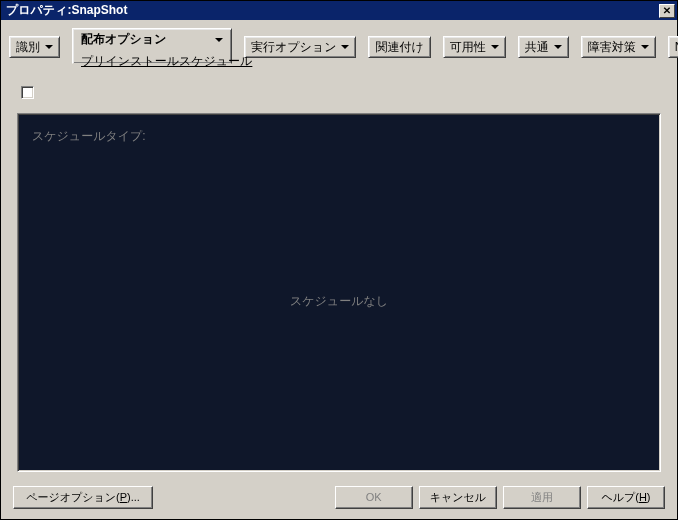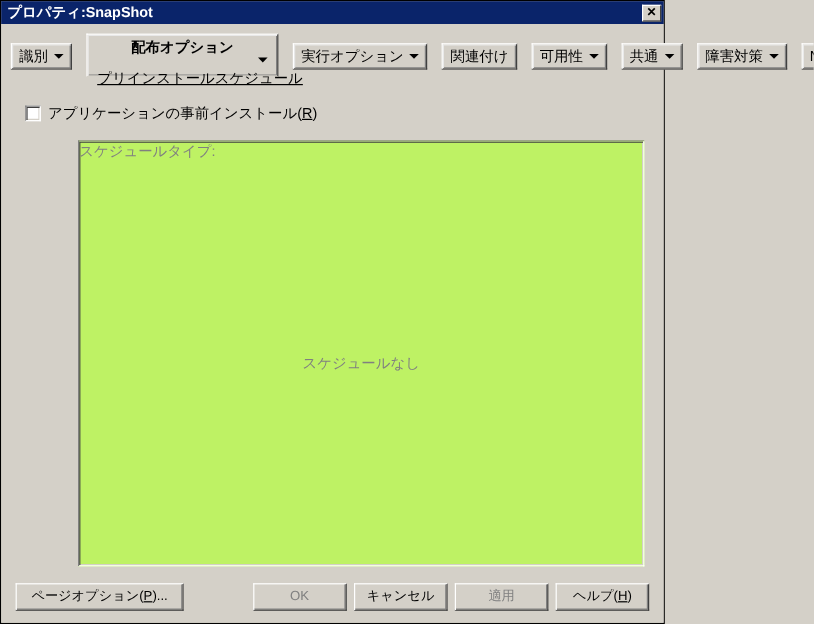--- a/index.html
+++ b/index.html
@@ -6,21 +6,21 @@
   html, body { margin: 0; padding: 0; }
   body {
     font-family: "MS UI Gothic", "MS PGothic", sans-serif;
     font-size: 12px;
     background: #d4d0c8;
     width: 678px;
     height: 520px;
     overflow: hidden;
   }
   .window {
-    width: 554px;
+    width: 678px;
     height: 520px;
     background: #d4d0c8;
     border: 1px solid #000;
     display: flex;
     flex-direction: column;
   }
   .titlebar {
     background: linear-gradient(to right, #0a246a, #0a246a);
     color: #fff;
     height: 19px;
@@ -98,21 +98,20 @@
     border-bottom-color: #d4d0c8;
     border-right-color: #404040;
     min-width: 160px;
     position: relative;
   }
   .tab.selected .row1 {
     font-weight: bold;
     display: flex;
     width: 100%;
     align-items: center;
-    flex-direction: column;
   }
   .tab.selected .row1 .drop {
     margin-left: auto;
   }
   .tab.selected .row2 {
     font-weight: normal;
     margin-top: 2px;
     text-decoration: underline;
   }
   .scroll-btn {
@@ -169,24 +168,24 @@
     box-shadow: inset 1px 1px 0 #404040, inset -1px -1px 0 #d4d0c8;
     cursor: pointer;
   }
   .panel {
     flex: 1;
     border-top: 1px solid #808080;
     border-left: 1px solid #808080;
     border-right: 1px solid #fff;
     border-bottom: 1px solid #fff;
     box-shadow: inset 1px 1px 0 #404040, inset -1px -1px 0 #d4d0c8;
-    background: #bef264;
-    display: flex;
-    flex-direction: column;
-    margin-left: 48px;
+    background: #0f172a;
+    padding: 14px;
+    display: flex;
+    flex-direction: column;
   }
   .sched-row {
     display: flex;
     align-items: center;
     gap: 6px;
   }
   .sched-label {
     color: #808080;
     white-space: nowrap;
   }
@@ -307,23 +306,20 @@
       </div>
       <div class="scroll-btn">
         <span class="arrow-right"></span>
       </div>
     </div>
 
     <div class="content">
 
       <div class="checkbox-row">
         <div class="checkbox"></div>
-        <span>
-          <span>アプリケーションの事前インストール</span>(<span class="ul">R</span>)
-        </span>
       </div>
 
       <div class="panel">
         <div class="sched-row">
           <span class="sched-label">スケジュールタイプ:</span>
         </div>
         <div class="panel-center">スケジュールなし</div>
       </div>
 
     </div>

